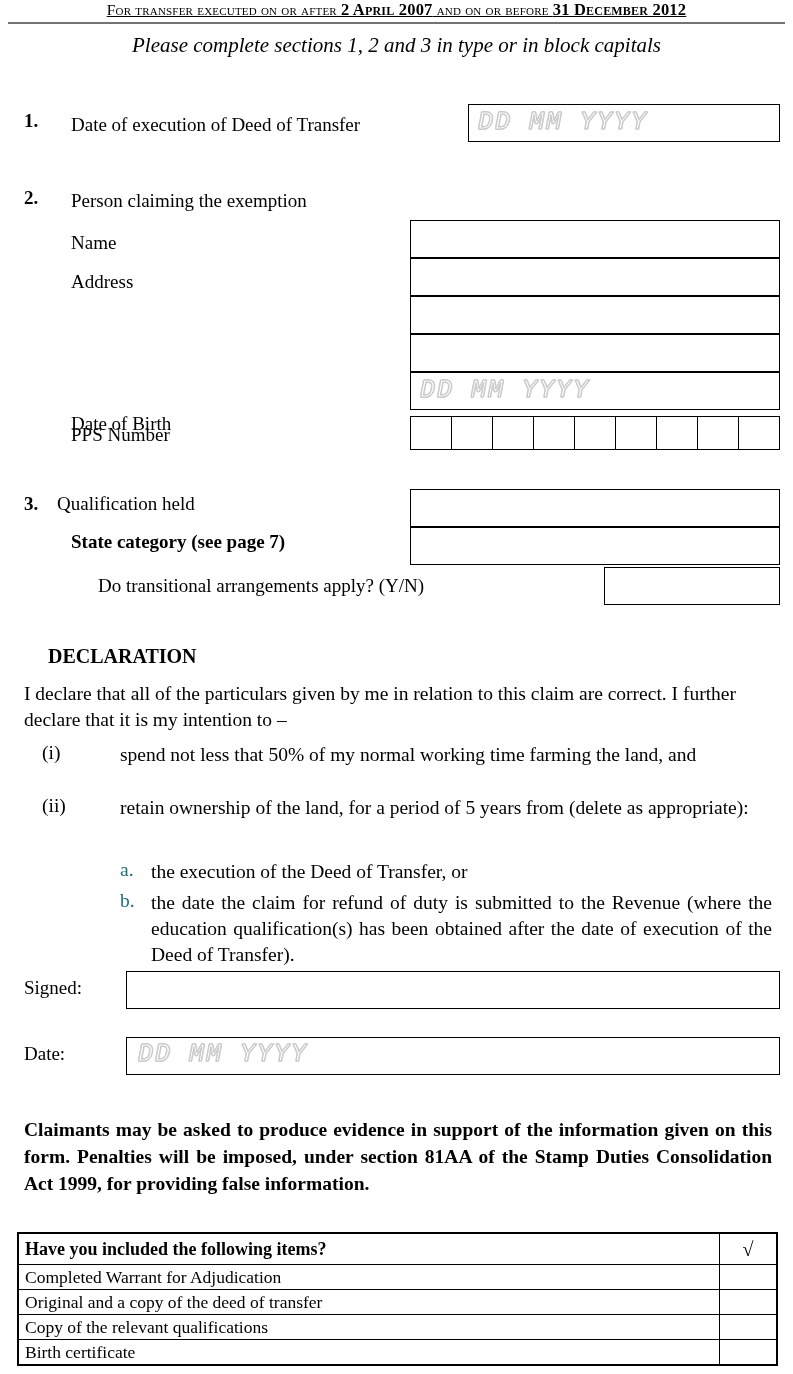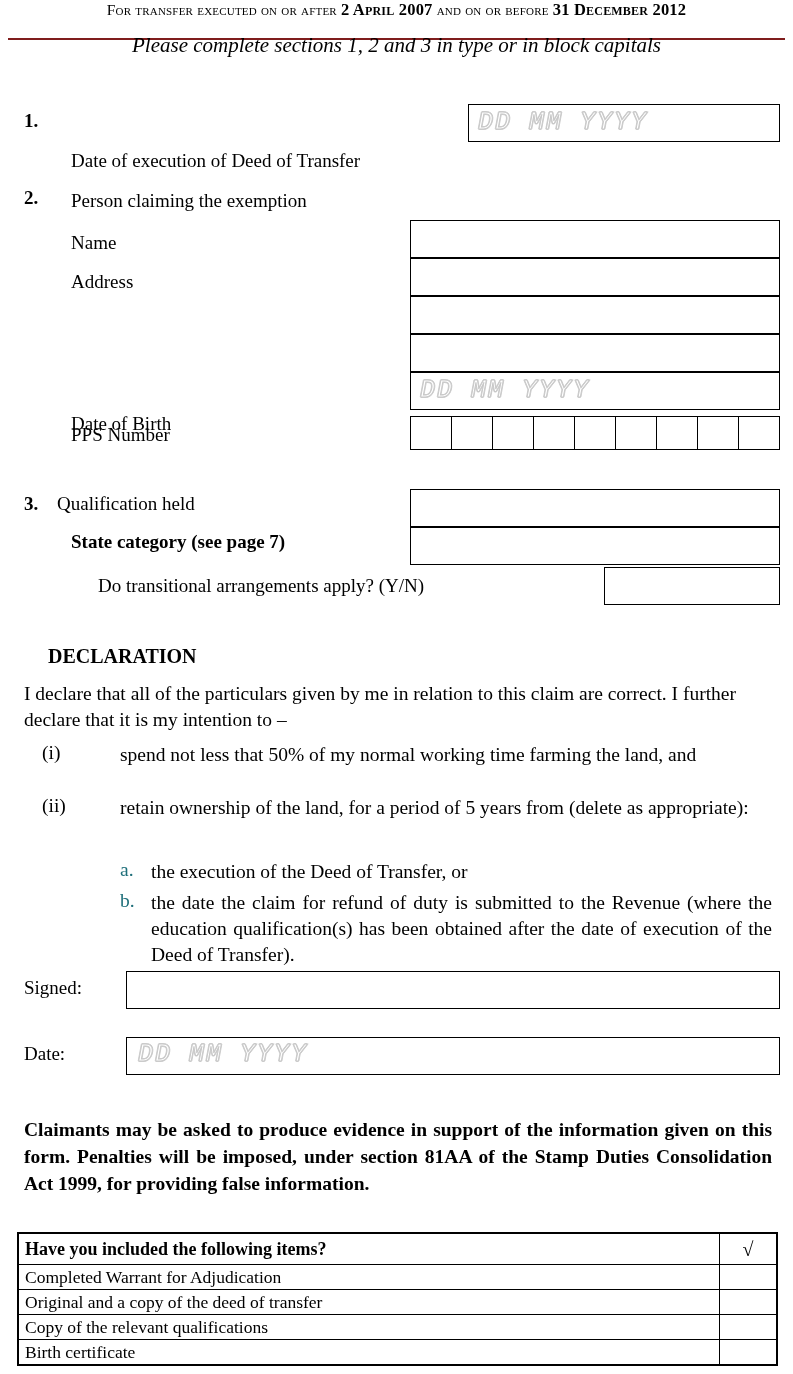--- a/index.html
+++ b/index.html
@@ -21,24 +21,25 @@
     height: 1374px;
     box-sizing: border-box;
   }
 
   
   .header-band {
     position: absolute;
     left: 8px;
     top: 0px;
     width: 777px;
-    border-bottom: 2px solid #7f1d1d;
-    padding-bottom: 18px;
+    border-bottom: 2px solid #737373;
+    padding-bottom: 2px;
     text-align: center;
     white-space: nowrap;
+    text-decoration: underline;
   }
   .header-band .sc {
     font-variant: small-caps;
     font-size: 15.5px;
     letter-spacing: 0.2px;
   }
   .header-band .sc.bold {
     font-weight: bold;
     font-size: 16.5px;
   }
@@ -197,21 +198,21 @@
 
 <div class="page">
 
   <div class="header-band">
     <span class="sc">For transfer executed on or after </span><span class="sc bold">2 April 2007</span><span class="sc"> and on or before </span><span class="sc bold">31 December 2012</span>
   </div>
 
   <div class="instruction">Please complete sections 1, 2 and 3 in type or in block capitals</div>
 
   <div class="num" style="left:24px; top:110px;">1.</div>
-  <div class="lbl" style="left:71px; top:114px;margin-top:36px;">Date of execution of Deed of Transfer</div>
+  <div class="lbl" style="left:71px; top:114px;">Date of execution of Deed of Transfer</div>
   <div class="box" style="left:468px; top:104px; width:312px; height:38px;"></div>
   <div class="ghost" style="left:478px; top:108px;">DD MM YYYY</div>
 
   <div class="num" style="left:24px; top:187px;">2.</div>
   <div class="lbl" style="left:71px; top:190px;">Person claiming the exemption</div>
 
   <div class="lbl" style="left:71px; top:232px;">Name</div>
   <div class="box" style="left:410px; top:220px; width:370px; height:38px;"></div>
 
   <div class="lbl" style="left:71px; top:271px;">Address</div>

